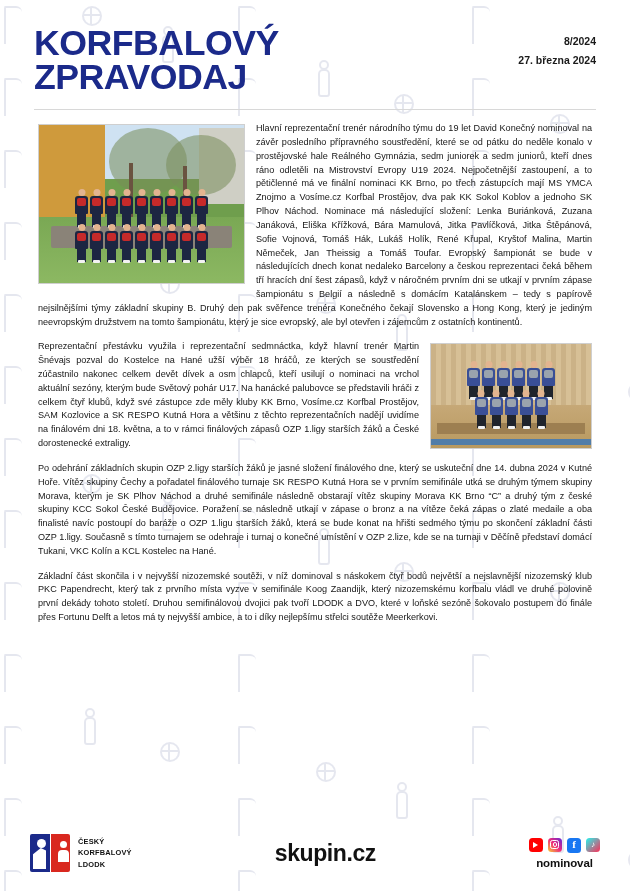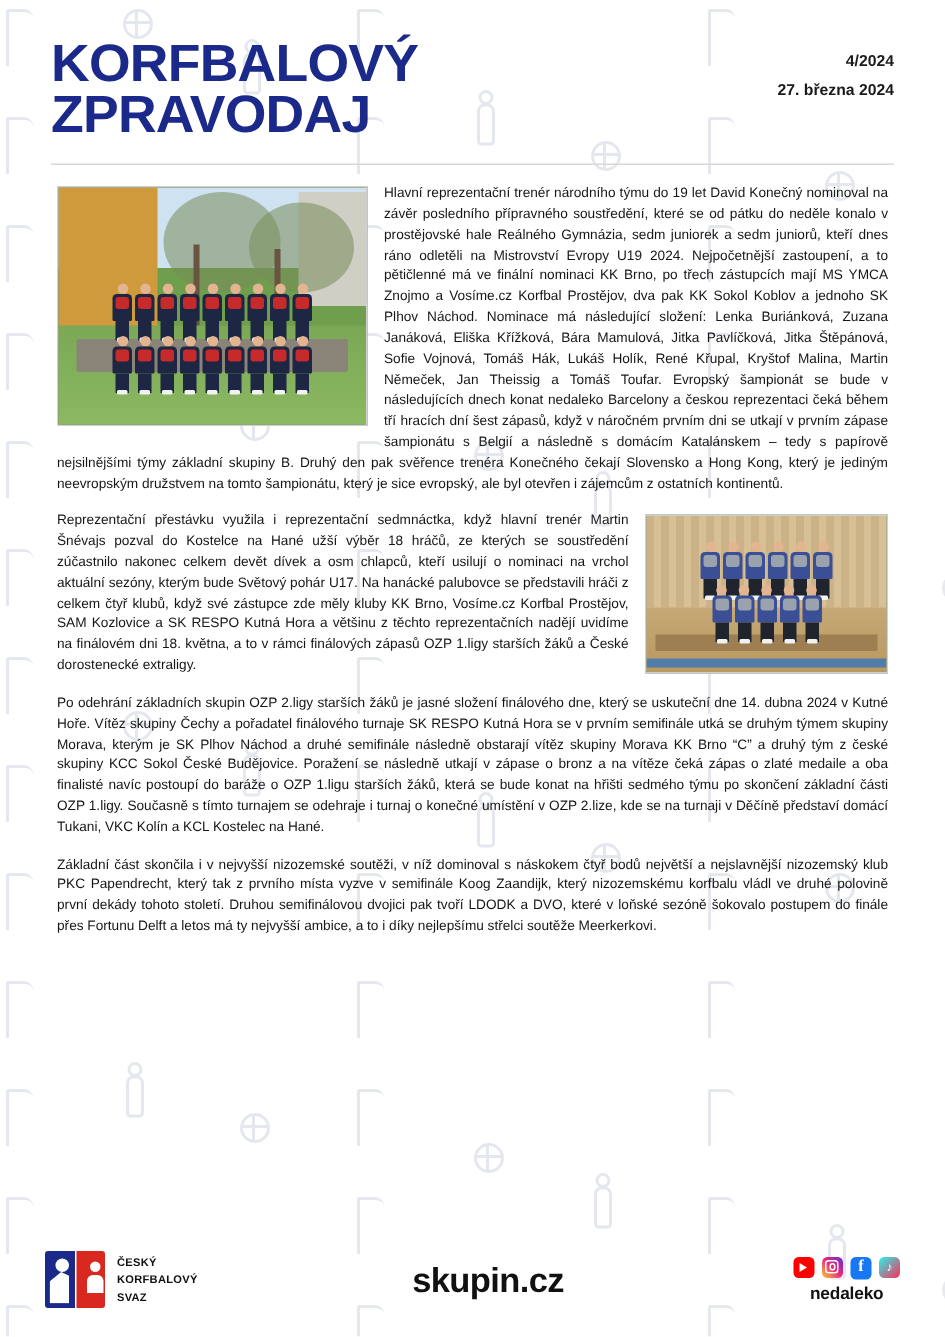--- a/index.html
+++ b/index.html
@@ -398,21 +398,21 @@
       <div class="wm-cell wm-post" style="left: 472px; top: 798px;"></div>
       <div class="wm-cell wm-post" style="left: 4px; top: 870px;"></div>
       <div class="wm-cell wm-post" style="left: 238px; top: 870px;"></div>
       <div class="wm-cell wm-post" style="left: 472px; top: 870px;"></div>
     </div>
 
   <div class="masthead">
     <div class="masthead-title">KORFBALOVÝ
 ZPRAVODAJ</div>
     <div class="masthead-meta">
-      <div>4/2024</div>
+      <div>8/2024</div>
       <div>27. března 2024</div>
     </div>
   </div>
 
   <div class="rule"></div>
 
   <div class="content">
 
     <div class="photo photo-left">
       <div class="ph-outdoor">
@@ -660,32 +660,32 @@
       <div class="brand-mark">
         <div class="blue"></div>
         <div class="red"></div>
         <div class="fig-w"></div>
         <div class="fig-w2"></div>
         <div class="fig-r"></div>
         <div class="fig-r2"></div>
       </div>
       <div class="brand-text">ČESKÝ
 KORFBALOVÝ
-SVAZ</div>
+LDODK</div>
     </div>
 
     <div class="footer-center">skupin.cz</div>
 
     <div class="footer-right">
       <div class="social">
         <span class="si si-yt">
             <span class="tri"></span>
           </span>
         <span class="si si-ig">
             <span class="ring"></span>
           </span>
         <span class="si si-fb">f</span>
         <span class="si si-tt">♪</span>
       </div>
-      <div class="handle">nedaleko</div>
+      <div class="handle">nominoval</div>
     </div>
   </div>
 </div>
 
 </body></html>

